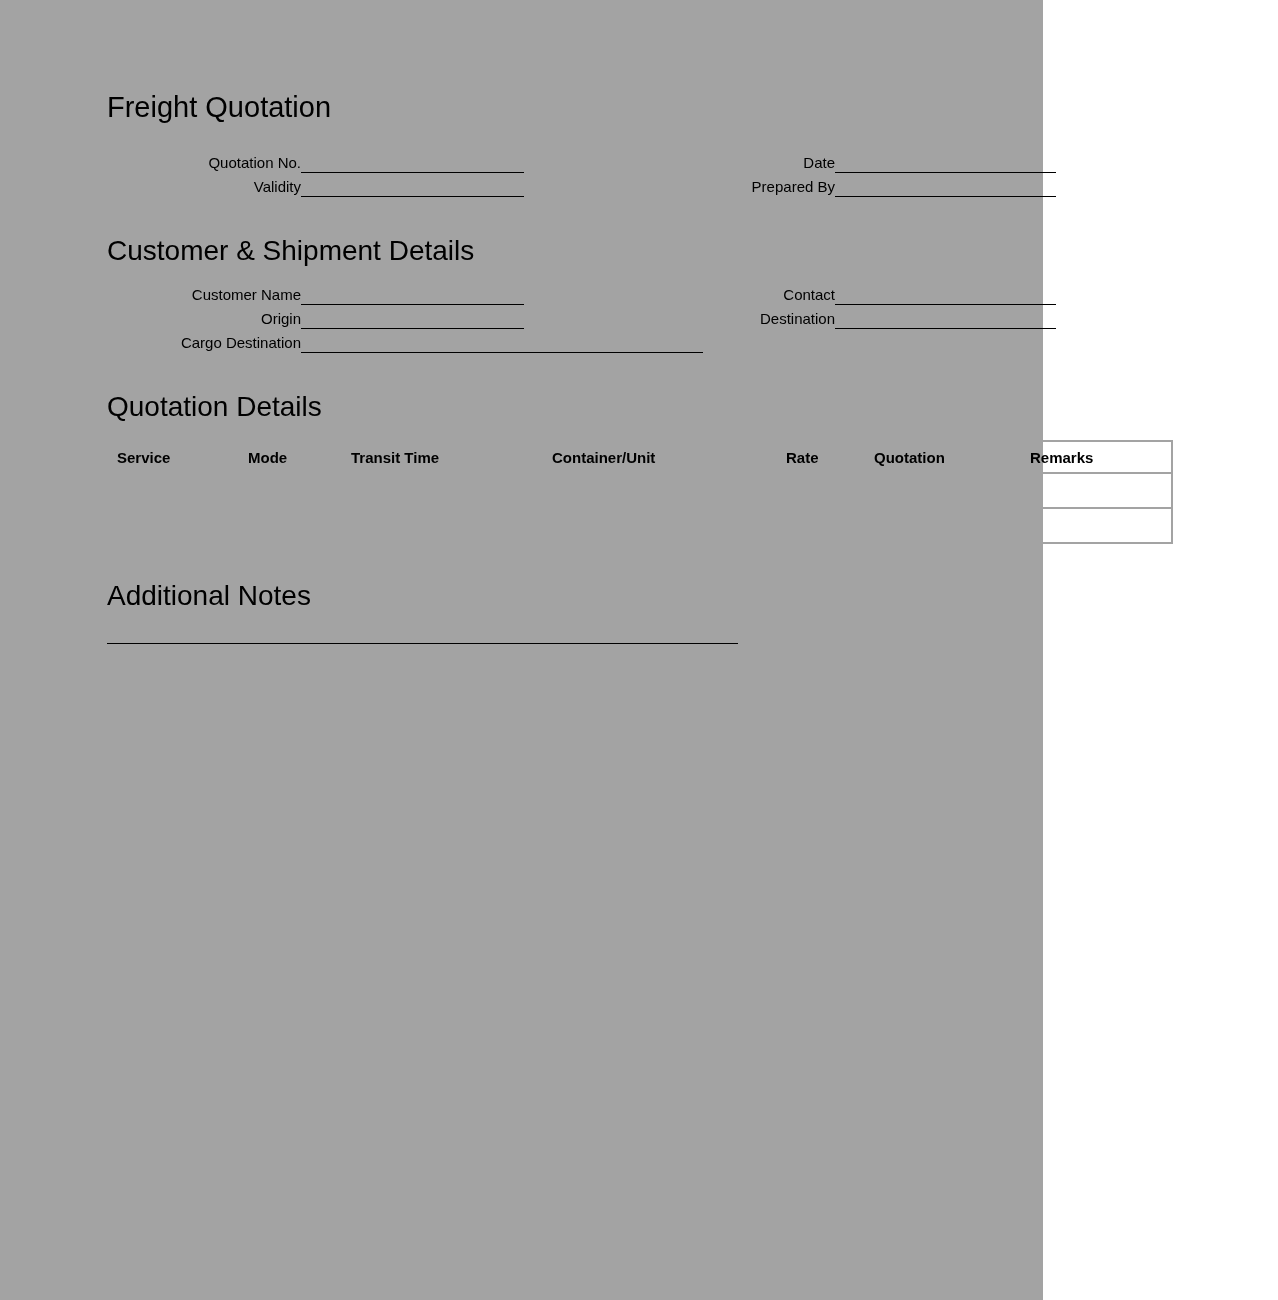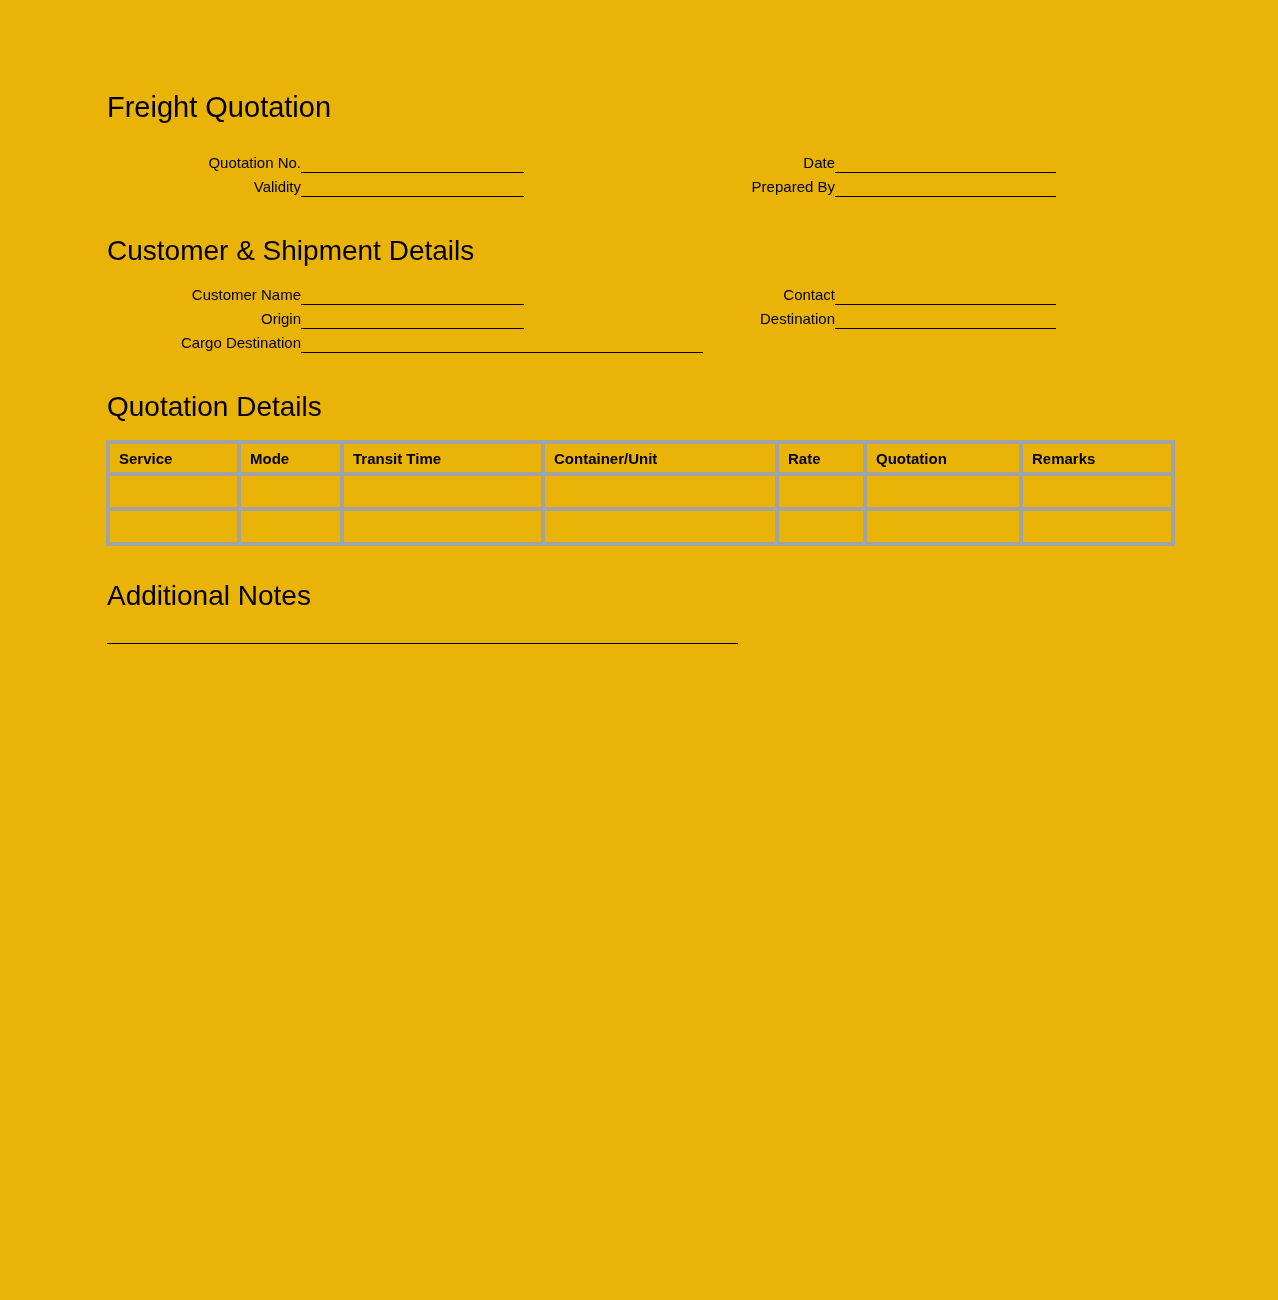--- a/index.html
+++ b/index.html
@@ -4,21 +4,21 @@
 <style>
   * { margin:0; padding:0; box-sizing:border-box; }
   html,body { background:#ffffff; }
   body {
     width:1278px; height:1300px;
     font-family:"Liberation Sans", sans-serif;
     color:#000000;
     position:relative;
     overflow:hidden;
   }
-  .page { position:relative; width:1278px; height:1300px; background:#eab308; }
+  .page { position:relative; width:1043px; height:1300px; background:#a3a3a3; }
 
   .doc-title {
     position:absolute; left:107px; top:92px;
     font-size:29px; line-height:1.1; font-weight:400; color:#000;
   }
 
   .section-heading {
     position:absolute; left:107px;
     font-size:28px; line-height:1.15; font-weight:400; color:#000;
   }
@@ -46,21 +46,21 @@
   .w-flabel { width:270px; }
   .w-fline-short { width:223px; }
   .w-fline-long  { width:384px; }
 
   .quote-table {
     position:absolute; left:106px; top:440px;
     border-collapse:collapse; table-layout:fixed; width:1065px;
     font-size:15px;
   }
   .quote-table th, .quote-table td {
-    border:4px solid #a3a3a3;
+    border:2px solid #a3a3a3;
     text-align:left; vertical-align:middle;
     padding:0 9px;
     overflow:hidden; white-space:nowrap;
   }
   .quote-table th { height:32px; font-weight:700; color:#000; }
   .quote-table td { height:35px; }
 
   .notes-line {
     position:absolute; left:107px; top:620px;
     width:631px; height:24px;

